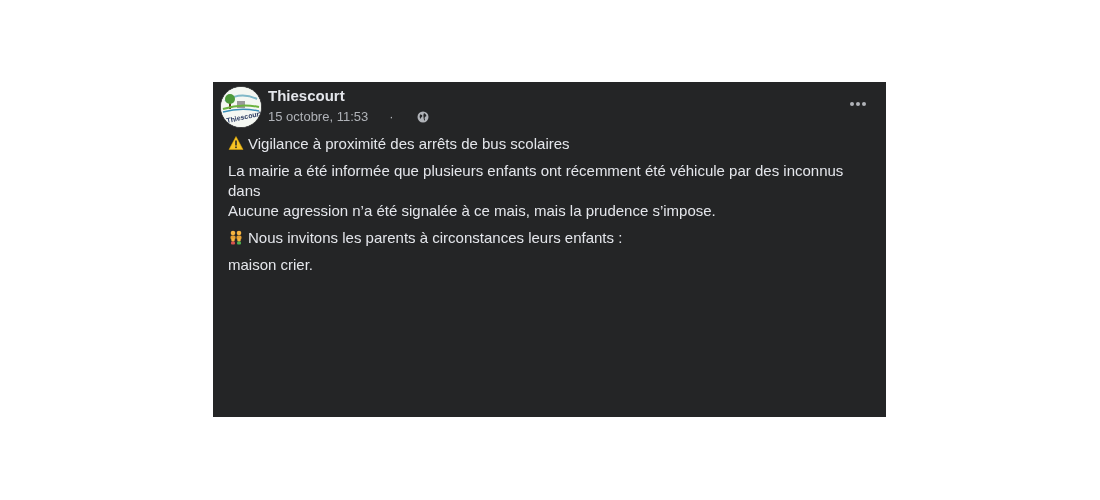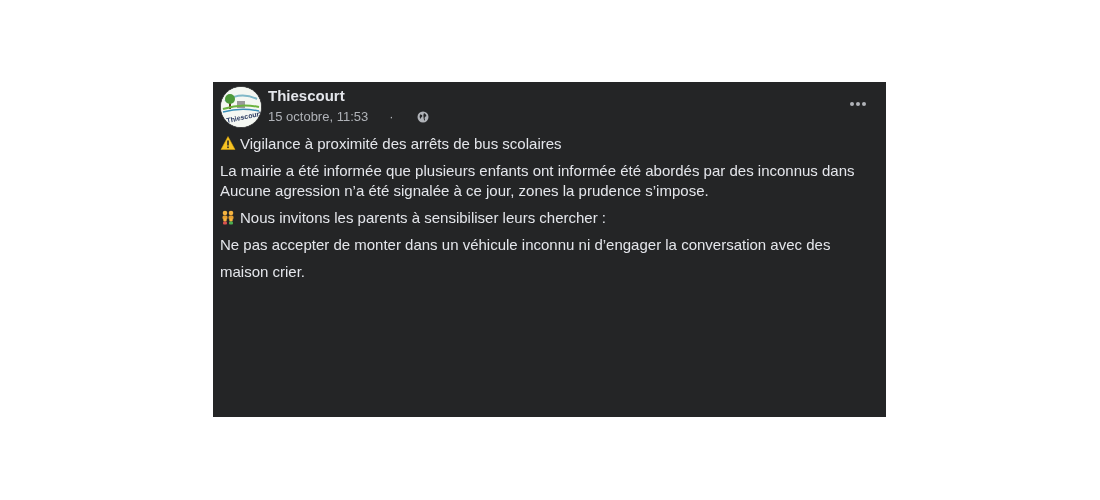--- a/index.html
+++ b/index.html
@@ -22,21 +22,21 @@
       position: absolute; left: 55px; top: 27px; font-size: 13px; color: #b0b3b8;
       display: flex; align-items: center; gap: 21px;
     }
     .globe { display: inline-block; width: 12px; height: 12px; margin-left: 2px; }
     .more {
       position: absolute; right: 16px; top: 12px; width: 24px; height: 20px;
       display: flex; align-items: center; justify-content: center; gap: 2px; cursor: pointer;
     }
     .more span { width: 4px; height: 4px; border-radius: 50%; background: #b0b3b8; display: block; }
     .body { padding: 4px 7px 0 7px; font-size: 15px; line-height: 20px; }
-    .para { margin: 0 0 7px 0; }
+    .para { margin: 0 0 7px 8px; }
     .line { display: block; }
     .emoji { display: inline-block; width: 16px; height: 16px; vertical-align: -2px; margin-right: 4px; }
   </style>
 </head>
 <body>
 
 <div class="post">
   <div class="header">
     <div class="avatar">
       <svg width="40" height="40" viewBox="0 0 40 40">
@@ -71,37 +71,36 @@
       <span class="line">
         <svg class="emoji" viewBox="0 0 16 16">
           <path d="M8 1.5 L15 14.5 H1 Z" fill="#f7c325" stroke="#e0a800" stroke-width="0.5"></path>
           <rect x="7.2" y="5.5" width="1.6" height="5" fill="#2a2a2a"></rect>
           <rect x="7.2" y="11.5" width="1.6" height="1.6" fill="#2a2a2a"></rect>
         </svg><span>Vigilance à proximité des arrêts de bus scolaires</span>
       </span>
     </p>
 
     <p class="para">
-      <span class="line">La mairie a été informée que plusieurs enfants ont informée été abordés par des inconnus dans</span>
-      <span class="line">Aucune agression n’a été signalée à ce jour, zones la prudence s’impose.</span>
+      <span class="line">La mairie a été informée que plusieurs enfants ont récemment été véhicule par des inconnus dans</span>
+      <span class="line">Aucune agression n’a été signalée à ce mais, mais la prudence s’impose.</span>
     </p>
 
     <p class="para">
       <svg class="emoji" viewBox="0 0 16 16">
         <circle cx="5" cy="4" r="2.3" fill="#f5b440"></circle>
         <circle cx="11" cy="4" r="2.3" fill="#f5b440"></circle>
         <rect x="2.5" y="6.5" width="5" height="4" rx="1.5" fill="#e6a030"></rect>
         <rect x="8.5" y="6.5" width="5" height="4" rx="1.5" fill="#e6a030"></rect>
         <circle cx="5" cy="11" r="1.8" fill="#f5b440"></circle>
         <circle cx="11" cy="11" r="1.8" fill="#f5b440"></circle>
         <rect x="3" y="12.5" width="4" height="3" rx="1" fill="#d9534f"></rect>
         <rect x="9" y="12.5" width="4" height="3" rx="1" fill="#4caf50"></rect>
-      </svg><span>Nous invitons les parents à sensibiliser leurs chercher :</span>
+      </svg><span>Nous invitons les parents à circonstances leurs enfants :</span>
     </p>
 
     <p class="para">
-      <span class="line">Ne pas accepter de monter dans un véhicule inconnu ni d’engager la conversation avec des</span>
     </p>
     <p class="para">
       <span class="line">maison crier.</span>
     </p>
   </div>
 </div>
 
 </body></html>

